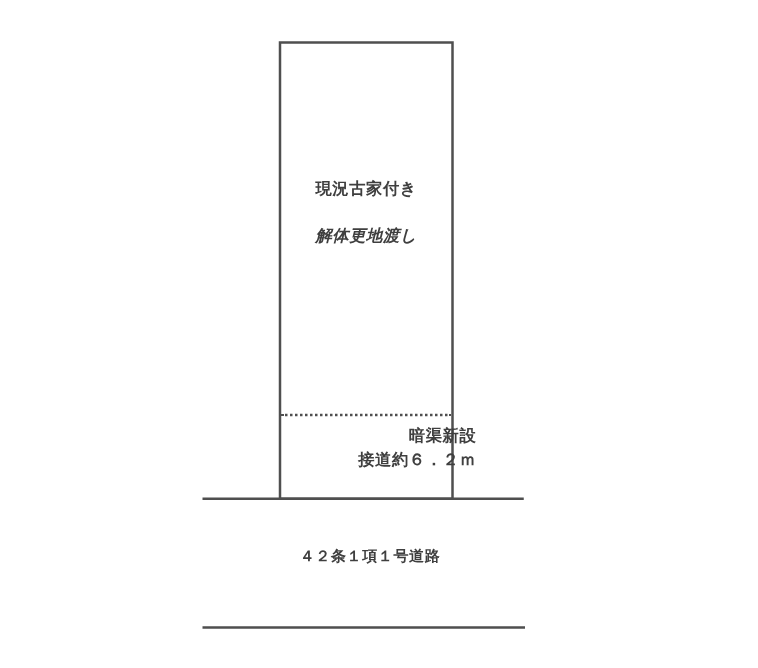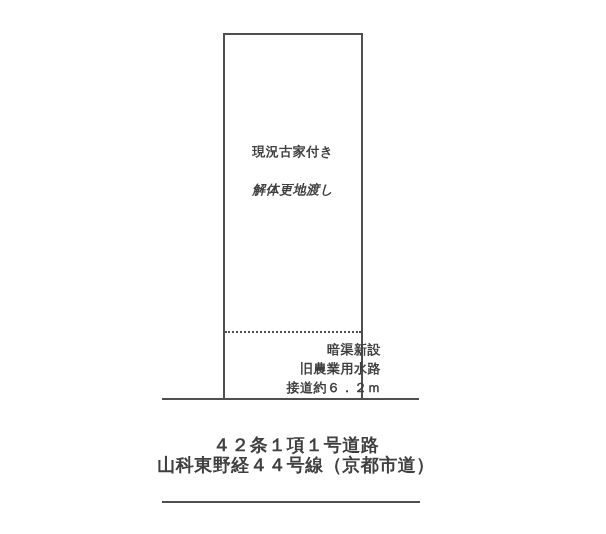--- a/index.html
+++ b/index.html
@@ -77,21 +77,21 @@
     top: 501px;
     width: 258px;
   }
   
   .road-label {
     position: absolute;
     left: 141px;
     top: 435px;
     width: 310px;
     text-align: center;
-    font-size: 18px;
+    font-size: 12px;
     font-weight: bold;
     letter-spacing: 0.5px;
     line-height: 20px;
   }
 </style>
 </head>
 <body>
 
 <div class="canvas" style="--bg: #ffffff; --line: #4f4f4f; --text: #3f3f3f;">
 
@@ -99,28 +99,26 @@
 
     <div class="parcel-notes-top">
       <div class="note-line">現況古家付き</div>
       <div class="note-line">解体更地渡し</div>
     </div>
 
     <div class="dotted-boundary"></div>
 
     <div class="parcel-notes-bottom">
       <div class="note-line">暗渠新設</div>
-      <div class="note-line">旧農業用水路</div>
       <div class="note-line">接道約６．２ｍ</div>
     </div>
 
   </div>
 
   <div class="road-line road-line-top"></div>
 
   <div class="road-label">
     <div>４２条１項１号道路</div>
-    <div>山科東野経４４号線（京都市道）</div>
   </div>
 
   <div class="road-line road-line-bottom"></div>
 
 </div>
 
 </body></html>

